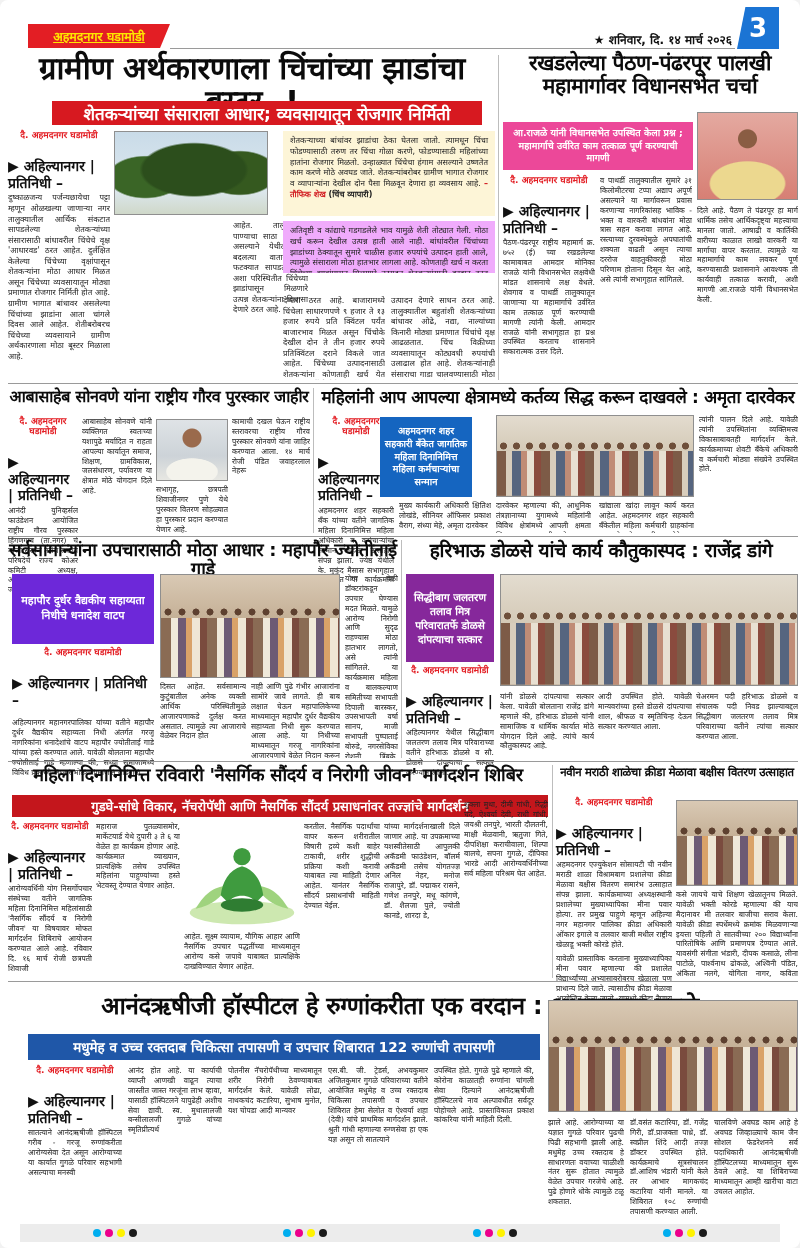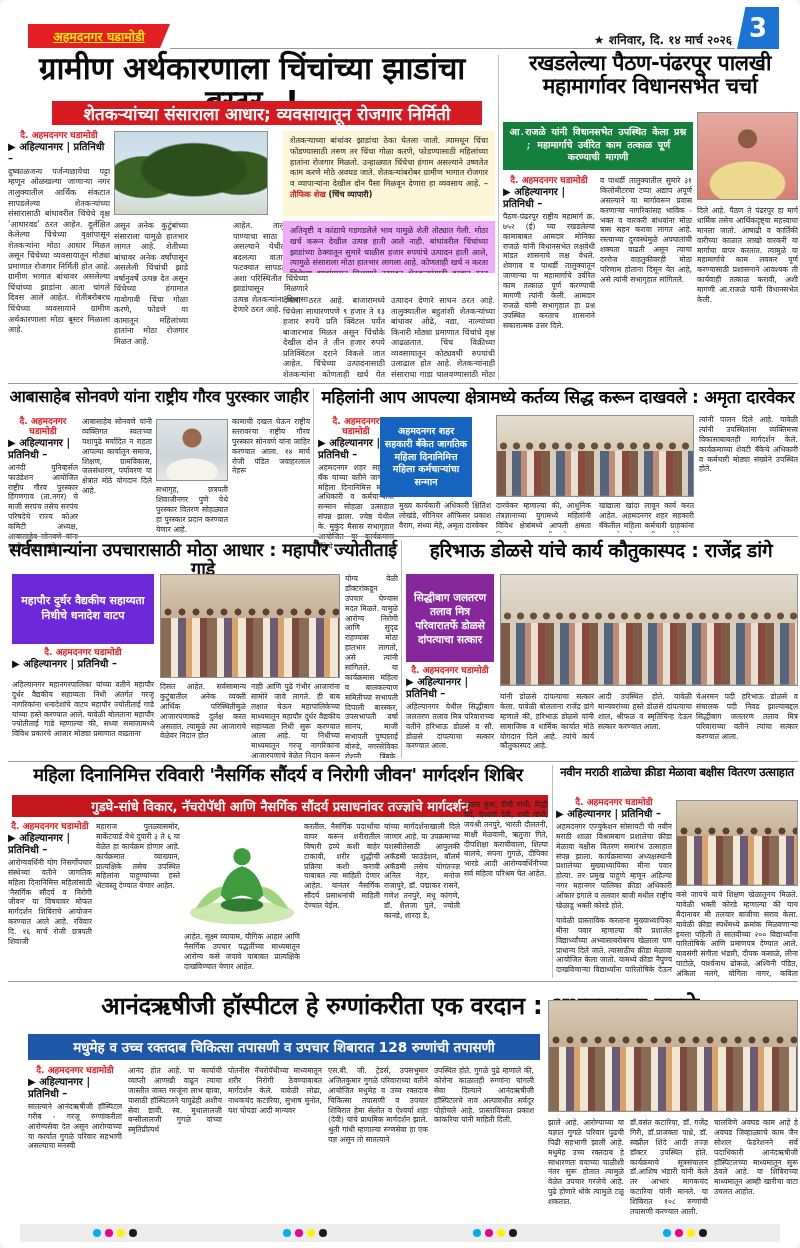--- a/index.html
+++ b/index.html
@@ -2,21 +2,21 @@
 <html><head>
 <meta charset="utf-8">
 <style>
   html,body{margin:0;padding:0;background:#f2f2f2;font-family:"DejaVu Sans",sans-serif;}
   .page{position:relative;width:800px;height:1248px;margin:0 auto;background:#ffffff;overflow:hidden;color:#1a1a1a;border-radius:8px;}
   .abs{position:absolute;}
   .hl{font-weight:700;color:#0b0b0b;line-height:1.08;letter-spacing:-0.3px;text-align:center;}
   .tc{font-size:8px;line-height:1.32;text-align:justify;color:#222;overflow:hidden;}
   .tc-sm{font-size:7.5px;}
   .by{color:#e31e24;font-weight:700;font-size:9px;text-align:center;line-height:1.1;}
-  .dl{font-weight:700;font-size:10px;color:#111;margin-top:0;line-height:1.2;}
+  .dl{font-weight:700;font-size:14px;color:#111;margin-top:17px;line-height:1.2;}
   .bar{color:#fff;font-weight:700;display:flex;align-items:center;justify-content:center;text-align:center;overflow:hidden;}
   .infobox{color:#fff;font-weight:700;display:flex;align-items:center;justify-content:center;text-align:center;line-height:1.35;padding:4px;box-sizing:border-box;}
   .photo{box-sizing:border-box;border:1px solid #8f8f8f;}
   .hrule{background:#9a9a9a;height:1px;}
   .vrule{background:#bdbdbd;width:1px;}
   .quote{box-sizing:border-box;padding:5px 7px;font-size:8px;line-height:1.35;text-align:justify;color:#222;overflow:hidden;}
   .q-auth{color:#d21c22;font-weight:700;}
   .q-role{color:#222;font-weight:700;}
   .brandbox{background:#e31e24;clip-path:polygon(0 0,100% 0,93% 100%,0 100%);display:flex;align-items:center;justify-content:center;}
   .brandtxt{color:#ffe600;font-weight:700;font-size:12.5px;text-decoration:underline;}
@@ -71,38 +71,37 @@
   <div class="abs hl" style="left:8px;top:52px;width:488px;font-size:31px;">ग्रामीण अर्थकारणाला चिंचांच्या झाडांचा बुस्टर..!</div>
   <div class="abs bar" style="left:52px;top:101px;width:430px;height:24px;background:#d71920;font-size:17px;">शेतकऱ्यांच्या संसाराला आधार; व्यवसायातून रोजगार निर्मिती</div>
 
   <div class="abs" style="left:8px;top:131px;width:102px;">
     <div class="by">दै. अहमदनगर घडामोडी</div>
     <div class="dl">▶ अहिल्यानगर | प्रतिनिधी –</div>
     <div class="tc" style="height:215px;margin-top:2px;">दुष्काळजन्य पर्जन्यछायेचा पट्टा म्हणून ओळखल्या जाणाऱ्या नगर तालुक्यातील आर्थिक संकटात सापडलेल्या शेतकऱ्यांच्या संसारासाठी बांधावरील चिंचेचे वृक्ष 'आधारवड' ठरत आहेत. दुर्लक्षित केलेल्या चिंचेच्या वृक्षांपासून शेतकऱ्यांना मोठा आधार मिळत असून चिंचेच्या व्यवसायातून मोठ्या प्रमाणात रोजगार निर्मिती होत आहे. ग्रामीण भागात बांधावर असलेल्या चिंचांच्या झाडांना आता चांगले दिवस आले आहेत. शेतीबरोबरच चिंचेच्या व्यवसायाने ग्रामीण अर्थकारणाला मोठा बूस्टर मिळाला आहे.</div>
   </div>
 
   <div class="abs photo p-tree" style="left:114px;top:131px;width:154px;height:84px;"></div>
-  <div class="abs tc" style="left:114px;top:221px;width:74px;height:159px;">असून अनेक कुटुंबांच्या संसाराला यामुळे हातभार लागत आहे. शेतीच्या बांधावर अनेक वर्षांपासून असलेली चिंचांची झाडे वर्षानुवर्षे उत्पन्न देत असून चिंचेच्या हंगामात गावोगावी चिंचा गोळा करणे, फोडणे या कामातून महिलांच्या हातांना मोठा रोजगार मिळत आहे.</div>
   <div class="abs tc" style="left:193px;top:221px;width:75px;height:159px;margin-left:40px;">आहेत. तालुक्यातील पाण्याचा साठा खालावत असल्याने येथील शेती बदलत्या वातावरणाच्या फटक्यात सापडत असून अशा परिस्थितीत चिंचेच्या झाडांपासून मिळणारे उत्पन्न शेतकऱ्यांना दिलासा देणारे ठरत आहे.</div>
 
   <div class="abs quote" style="left:283px;top:131px;width:212px;height:85px;background:#fdf5d7;">
     <span>शेतकऱ्याच्या बांधांवर झाडांचा ठेका घेतला जातो. त्यामधून चिंचा फोडण्यासाठी तरुण तर चिंचा गोळा करणे, फोडण्यासाठी महिलांच्या हातांना रोजगार मिळतो. उन्हाळ्यात चिंचेचा हंगाम असल्याने उष्णतेत काम करणे मोठे अवघड जाते. शेतकऱ्यांबरोबर ग्रामीण भागात रोजगार व व्यापाऱ्यांना देखील दोन पैसा मिळवून देणारा हा व्यवसाय आहे.</span>
     <span class="q-auth">– तौफिक शेख</span><span class="q-role"> (चिंच व्यापारी)</span>
   </div>
   <div class="abs quote" style="left:283px;top:221px;width:212px;height:52px;background:#f0abfc;">
     <span>अतिवृष्टी व कांद्याचे गडगडलेले भाव यामुळे शेती तोट्यात गेली. मोठा खर्च करून देखील उत्पन्न हाती आले नाही. बांधांवरील चिंचांच्या झाडांच्या ठेक्यातून सुमारे चाळीस हजार रुपयांचे उत्पादन हाती आले, त्यामुळे संसाराला मोठा हातभार लागला आहे. कोणताही खर्च न करता चिंचेच्या झाडांपासून मिळणारे उत्पादन शेतकऱ्यांसाठी वरदान ठरत आहे.</span>
     <span class="q-auth">– सुधीर पवार</span><span class="q-role"> (शेतकरी, जेऊर)</span>
   </div>
   <div class="abs tc" style="left:283px;top:296px;width:102px;height:84px;">देणारा ठरत आहे. बाजारामध्ये चिंचेला साधारणपणे ९ हजार ते १३ हजार रुपये प्रति क्विंटल पर्यंत बाजारभाव मिळत असून चिंचोके देखील दोन ते तीन हजार रुपये प्रतिक्विंटल दराने विकले जात आहेत. चिंचेच्या उत्पादनासाठी शेतकऱ्यांना कोणताही खर्च येत नसून दरवर्षी चिंचेचे झाड हमखास</div>
   <div class="abs tc" style="left:391px;top:296px;width:104px;height:84px;">उत्पादन देणारे साधन ठरत आहे. तालुक्यातील बहुतांशी शेतकऱ्यांच्या बांधावर ओढे, नद्या, नाल्यांच्या किनारी मोठ्या प्रमाणात चिंचांचे वृक्ष आढळतात. चिंच विक्रीच्या व्यवसायातून कोट्यवधी रुपयांची उलाढाल होत आहे. शेतकऱ्यांनाही संसाराचा गाडा चालवण्यासाठी मोठा हातभार लागत आहे.</div>
 
   <div class="abs vrule" style="left:498px;top:55px;height:325px;"></div>
 
   <div class="abs hl" style="left:502px;top:52px;width:296px;font-size:21px;">रखडलेल्या पैठण-पंढरपूर पालखी महामार्गावर विधानसभेत चर्चा</div>
-  <div class="abs infobox" style="left:503px;top:122px;width:190px;height:48px;background:#15803d;font-size:9.5px;font-family:Liberation Mono, monospace;">आ.राजळे यांनी विधानसभेत उपस्थित केला प्रश्न ; महामार्गाचे उर्वरित काम तत्काळ पूर्ण करण्याची मागणी</div>
+  <div class="abs infobox" style="left:503px;top:122px;width:190px;height:48px;background:#ec4899;font-size:9.5px;">आ.राजळे यांनी विधानसभेत उपस्थित केला प्रश्न ; महामार्गाचे उर्वरित काम तत्काळ पूर्ण करण्याची मागणी</div>
   <div class="abs photo p-woman" style="left:697px;top:112px;width:101px;height:88px;"></div>
 
   <div class="abs" style="left:503px;top:176px;width:92px;">
     <div class="by">दै. अहमदनगर घडामोडी</div>
     <div class="dl">▶ अहिल्यानगर | प्रतिनिधी –</div>
     <div class="tc tc-sm" style="height:172px;margin-top:2px;">पैठण-पंढरपूर राष्ट्रीय महामार्ग क्र. ७५२ (ई) च्या रखडलेल्या कामाबाबत आमदार मोनिका राजळे यांनी विधानसभेत लक्षवेधी मांडत शासनाचे लक्ष वेधले. शेवगाव व पाथर्डी तालुक्यातून जाणाऱ्या या महामार्गाचे उर्वरित काम तत्काळ पूर्ण करण्याची मागणी त्यांनी केली. आमदार राजळे यांनी सभागृहात हा प्रश्न उपस्थित करताच शासनाने सकारात्मक उत्तर दिले.</div>
   </div>
   <div class="abs tc tc-sm" style="left:600px;top:176px;width:92px;height:204px;">व पाथर्डी तालुक्यातील सुमारे ३१ किलोमीटरचा टप्पा अद्याप अपूर्ण असल्याने या मार्गावरून प्रवास करणाऱ्या नागरिकांसह भाविक - भक्त व वारकरी बांधवांना मोठा त्रास सहन करावा लागत आहे. रस्त्याच्या दुरवस्थेमुळे अपघातांची शक्यता वाढती असून त्याचा दररोज वाहतुकीवरही मोठा परिणाम होताना दिसून येत आहे, असे त्यांनी सभागृहात सांगितले.</div>
   <div class="abs tc tc-sm" style="left:697px;top:206px;width:101px;height:174px;">दिले आहे. पैठण ते पंढरपूर हा मार्ग धार्मिक तसेच आर्थिकदृष्ट्या महत्त्वाचा मानला जातो. आषाढी व कार्तिकी वारीच्या काळात लाखो वारकरी या मार्गाचा वापर करतात. त्यामुळे या महामार्गाचे काम लवकर पूर्ण करण्यासाठी प्रशासनाने आवश्यक ती कार्यवाही तत्काळ करावी, अशी मागणी आ.राजळे यांनी विधानसभेत केली.</div>
 
@@ -195,31 +194,31 @@
     <div class="dl">▶ अहिल्यानगर | प्रतिनिधी –</div>
     <div class="tc tc-sm" style="height:92px;margin-top:2px;">अहमदनगर एज्युकेशन सोसायटी ची नवीन मराठी शाळा विश्रामबाग प्रशालेचा क्रीडा मेळावा बक्षीस वितरण समारंभ उत्साहात संपन्न झाला. कार्यक्रमाच्या अध्यक्षस्थानी प्रशालेच्या मुख्याध्यापिका मीना पवार होत्या. तर प्रमुख पाहुणे म्हणून अहिल्या नगर महानगर पालिका क्रीडा अधिकारी ओंकार इगाले व तलवार बाजी मधील राष्ट्रीय खेळाडू भक्ती कोरडे होते.</div>
     <div class="tc tc-sm" style="height:58px;margin-top:2px;">यावेळी प्रास्ताविक करताना मुख्याध्यापिका मीना पवार म्हणाल्या की प्रशालेत विद्यार्थ्यांच्या अभ्यासाबरोबरच खेळाला पण प्राधान्य दिले जाते. त्यासाठीच क्रीडा मेळावा आयोजित केला जातो. यामध्ये क्रीडा नैपुण्य दाखविणाऱ्या विद्यार्थ्यांना पारितोषिके देऊन गौरविण्यात येते.</div>
   </div>
   <div class="abs photo p-group-warm" style="left:676px;top:800px;width:122px;height:86px;"></div>
   <div class="abs tc tc-sm" style="left:676px;top:890px;width:122px;height:88px;">कसे जायचे याचे शिक्षण खेळातूनच मिळते. यावेळी भक्ती कोरडे म्हणाल्या की याच मैदानावर मी तलवार बाजीचा सराव केला. यावेळी क्रीडा स्पर्धेमध्ये क्रमांक मिळवणाऱ्या इयत्ता पहिली ते सातवीच्या २०० विद्यार्थ्यांना पारितोषिके आणि प्रमाणपत्र देण्यात आले. यावसंगी संगीता भंडारी, दीपक कसाळे, लीना पाटोळे, पार्श्वनाथ ढोकळे, अश्विनी पंडित, अंकिता नलगे, योगिता नागर, कविता धर्माधिकारी, वैभव मदने, मयूर धाइगे, ऋतिक देसाई, विशाल ढोंबे आदी शिक्षक हजर होते. कार्यक्रमाचे सूत्रसंचलन जितेंद्र निकम यांनी तर आभार प्रदर्शन शिक्षक प्रतिनिधी स्वी चांदेकर यांनी मानले.</div>
 
   <div class="abs hrule" style="left:8px;top:981px;width:790px;"></div>
 
   <div class="abs hl" style="left:28px;top:994px;width:744px;font-size:24px;">आनंदऋषीजी हॉस्पीटल हे रुग्णांकरीता एक वरदान : अभयकुमार  गुगळे</div>
-  <div class="abs bar" style="left:28px;top:1034px;width:512px;height:26px;background:#1f57a8;font-size:13.5px;">मधुमेह व उच्च रक्तदाब चिकित्सा तपासणी व उपचार शिबारात 128 रुग्णांची तपासणी</div>
+  <div class="abs bar" style="left:28px;top:1034px;width:512px;height:26px;background:#1f57a8;font-size:13.5px;">मधुमेह व उच्च रक्तदाब चिकित्सा तपासणी व उपचार शिबारात 122 रुग्णांची तपासणी</div>
   <div class="abs photo p-group-warm" style="left:548px;top:1000px;width:250px;height:112px;"></div>
 
   <div class="abs" style="left:28px;top:1066px;width:94px;">
     <div class="by">दै. अहमदनगर घडामोडी</div>
     <div class="dl">▶ अहिल्यानगर | प्रतिनिधी –</div>
     <div class="tc tc-sm" style="height:118px;margin-top:2px;">सातत्याने आनंदऋषीजी हॉस्पिटल गरीब - गरजू रुग्णांकरीता आरोग्यसेवा देत असून आरोग्याच्या या कार्यात गुगळे परिवार सहभागी असल्याचा मनस्वी</div>
   </div>
   <div class="abs tc tc-sm" style="left:128px;top:1066px;width:94px;height:148px;">आनंद होत आहे. या कार्याची व्याप्ती आणखी वाढून त्याचा जास्तीत जास्त गरजूंना लाभ व्हावा, यासाठी हॉस्पिटलने यापुढेही अशीच सेवा द्यावी. स्व. मुथालालजी बन्सीलालजी गुगळे यांच्या स्मृतिप्रीत्यर्थ</div>
   <div class="abs tc tc-sm" style="left:228px;top:1066px;width:94px;height:148px;">पोतनीस नॅचरोपॅथीच्या माध्यमातून शरीर निरोगी ठेवण्याबाबत मार्गदर्शन केले. यावेळी लोढा, नाथकचंद कटारिया, सुभाष मुनोत, यश चोपडा आदी मान्यवर</div>
-  <div class="abs tc tc-sm" style="left:328px;top:1066px;width:100px;height:148px;">एस.बी. जी. ट्रेडर्स, उपसभुमार अजितकुमार गुगळे परिवाराच्या वतीने आयोजित मधुमेह व उच्च रक्तदाब चिकित्सा तपासणी व उपचार शिबिरात हेमा सेलोत व ऐश्वर्या शहा (देवी) यांचे प्राथमिक मार्गदर्शन झाले. श्रुती गांधी म्हणाल्या रुग्णसेवा हा एक यज्ञ असून तो सातत्याने</div>
+  <div class="abs tc tc-sm" style="left:328px;top:1066px;width:100px;height:148px;">एस.बी. जी. ट्रेडर्स, अभयकुमार अजितकुमार गुगळे परिवाराच्या वतीने आयोजित मधुमेह व उच्च रक्तदाब चिकित्सा तपासणी व उपचार शिबिरात हेमा सेलोत व ऐश्वर्या शहा (देवी) यांचे प्राथमिक मार्गदर्शन झाले. श्रुती गांधी म्हणाल्या रुग्णसेवा हा एक यज्ञ असून तो सातत्याने</div>
   <div class="abs tc tc-sm" style="left:434px;top:1066px;width:100px;height:148px;">उपस्थित होते. गुगळे पुढे म्हणाले की, कोरोना काळातही रुग्णांना चांगली सेवा दिल्याने आनंदऋषीजी हॉस्पिटलचे नाव अल्पावधीत सर्वदूर पोहोचले आहे. प्रास्ताविकात प्रकाश कांकरिया यांनी माहिती दिली.</div>
   <div class="abs tc tc-sm" style="left:548px;top:1118px;width:76px;height:96px;">झाले आहे. आरोग्याच्या या यज्ञात गुगळे परिवार पुढची पिढी सहभागी झाली आहे. मधुमेह उच्च रक्तदाब हे साधारणतः वयाच्या चाळीशी नंतर सुरू होतात त्यामुळे वेळेत उपचार गरजेचे आहे. पुढे होणारे धोके त्यामुळे टळू शकतात.</div>
   <div class="abs tc tc-sm" style="left:630px;top:1118px;width:78px;height:96px;">डॉ.वसंत कटारिया, डॉ. गजेंद्र गिरी, डॉ.प्राजक्ता पाथ्रे, डॉ. स्वप्नील शिंदे आदी तज्ज्ञ डॉक्टर उपस्थित होते. कार्यक्रमाचे सूत्रसंचालन डॉ.आशिष भंडारी यांनी केले तर आभार मागकचंद कटारिया यांनी मानले. या शिबिरात १०८ रुग्णांची तपासणी करण्यात आली.</div>
   <div class="abs tc tc-sm" style="left:714px;top:1118px;width:84px;height:96px;">चालविणे अवघड काम आहे हे अवघड जिव्हाळ्याचे काम जैन सोशल फेडरेशनने सर्व पदाधिकारी आनंदऋषीजी हॉस्पिटलच्या माध्यमातून सुरू ठेवले आहे. या शिबिराच्या माध्यमातून आम्ही खारीचा वाटा उचलत आहोत.</div>
 
   <div class="abs dotsbar" style="left:20px;top:1224px;width:760px;height:18px;">
     <span class="dotgroup">
         <span class="dot" style="background: rgb(0, 174, 239);"></span>
         <span class="dot" style="background: rgb(236, 0, 140);"></span>
         <span class="dot" style="background: rgb(255, 242, 0);"></span>

